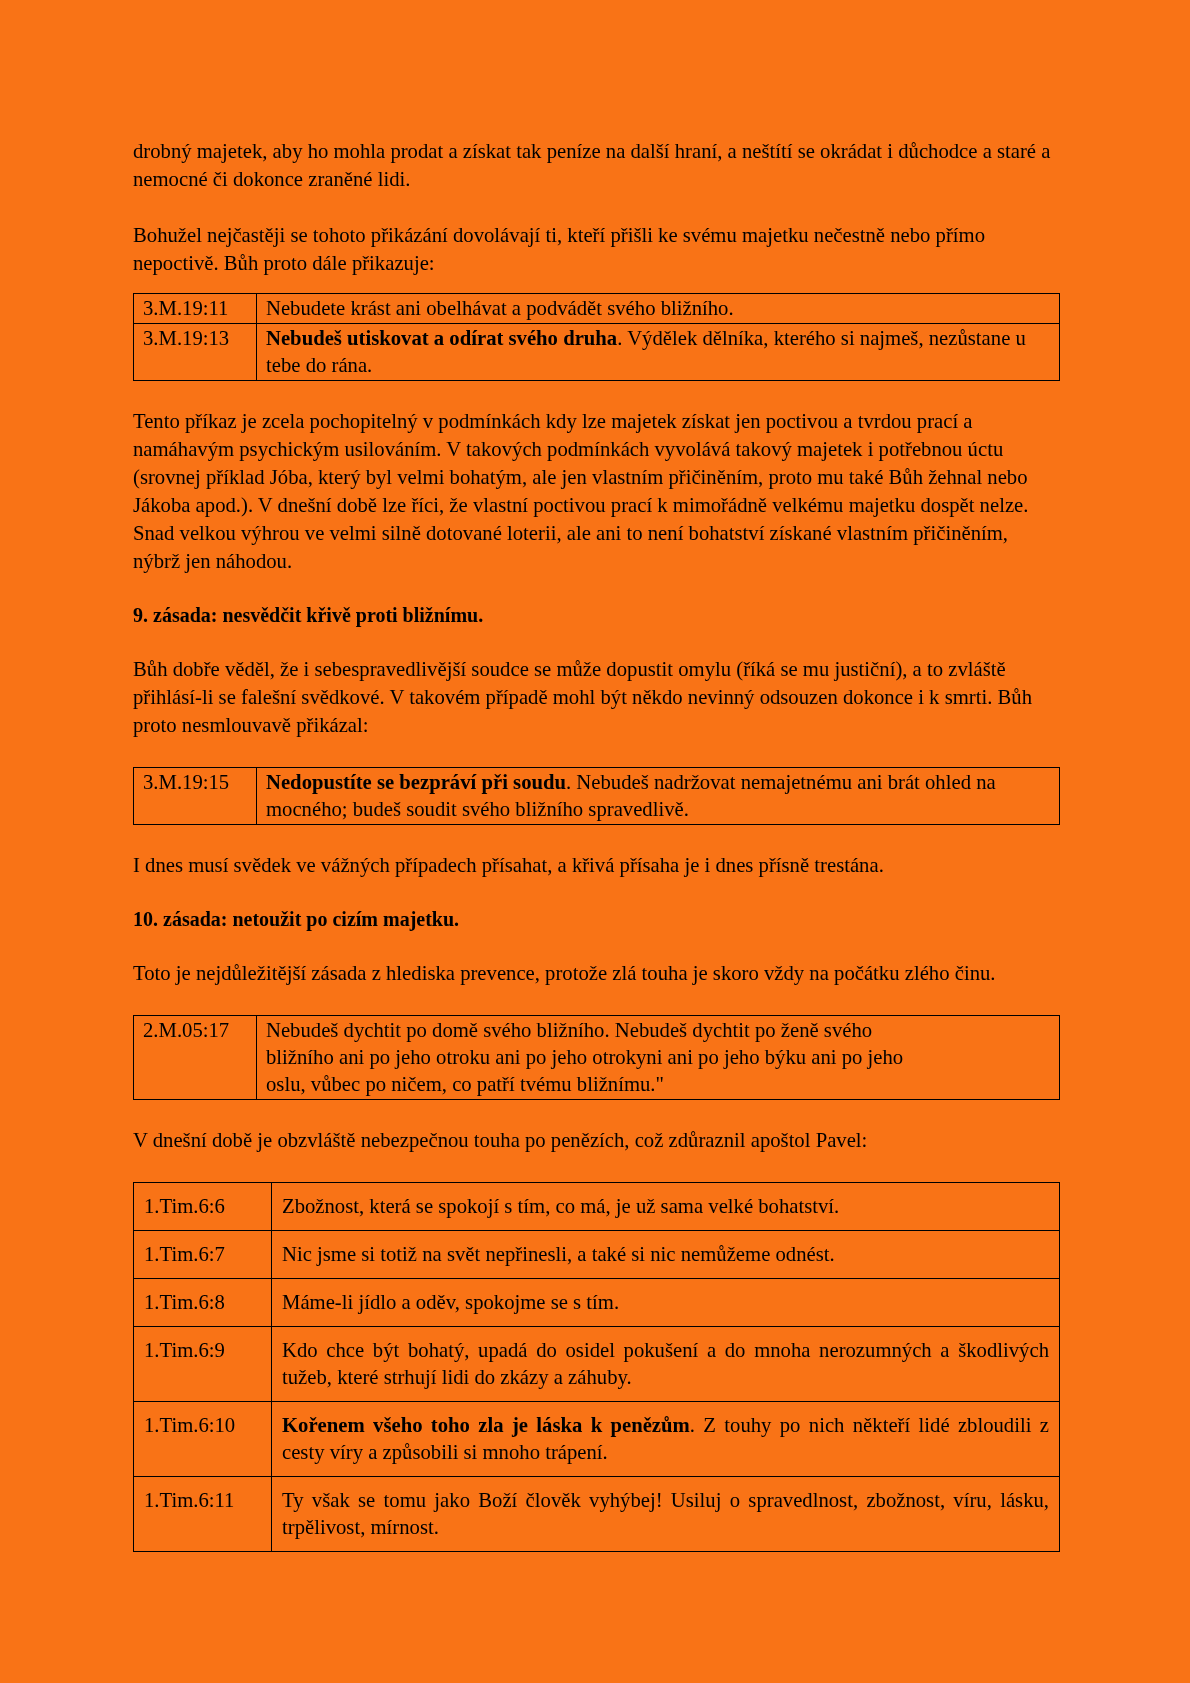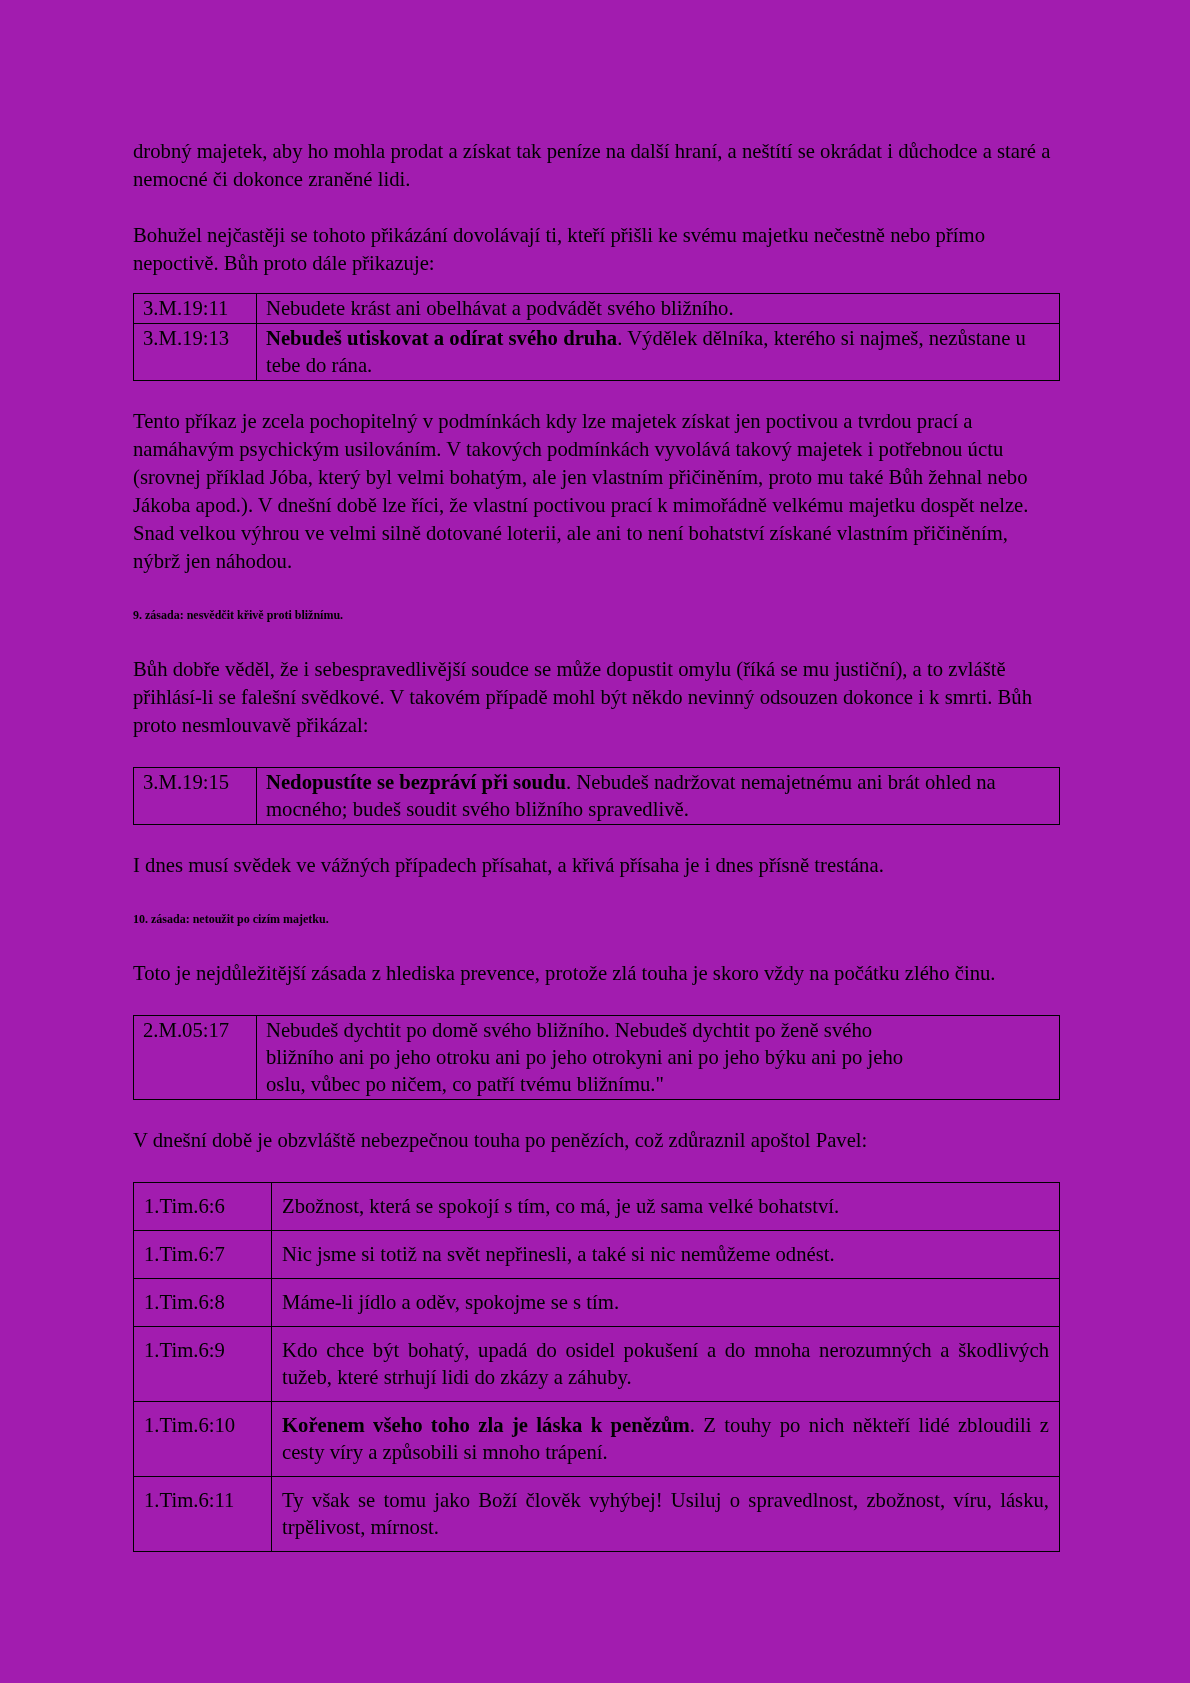--- a/index.html
+++ b/index.html
@@ -7,37 +7,37 @@
     margin: 0;
     padding: 0;
     background: #ffffff;
   }
   .page {
     position: relative;
     width: 1190px;
     height: 1683px;
     box-sizing: border-box;
     padding: 137px 133px 0 133px;
-    background: #a21caf;
+    background: #f97316;
     color: #000000;
     font-family: "Liberation Serif", "DejaVu Serif", serif;
     font-size: 20.7px;
     line-height: 28px;
     overflow: hidden;
   }
   .para {
     margin: 0 0 28px 0;
     width: 924px;
   }
   .para.tight {
     margin-bottom: 16px;
   }
   .zheading {
     font-weight: bold;
-    font-size: 12px;
+    font-size: 20px;
     line-height: 25px;
     margin: 20px 0 27px 0;
   }
   table.vtable {
     border-collapse: collapse;
     table-layout: fixed;
     width: 927px;
     margin: 0 0 26px 0;
   }
   table.vtable td {

